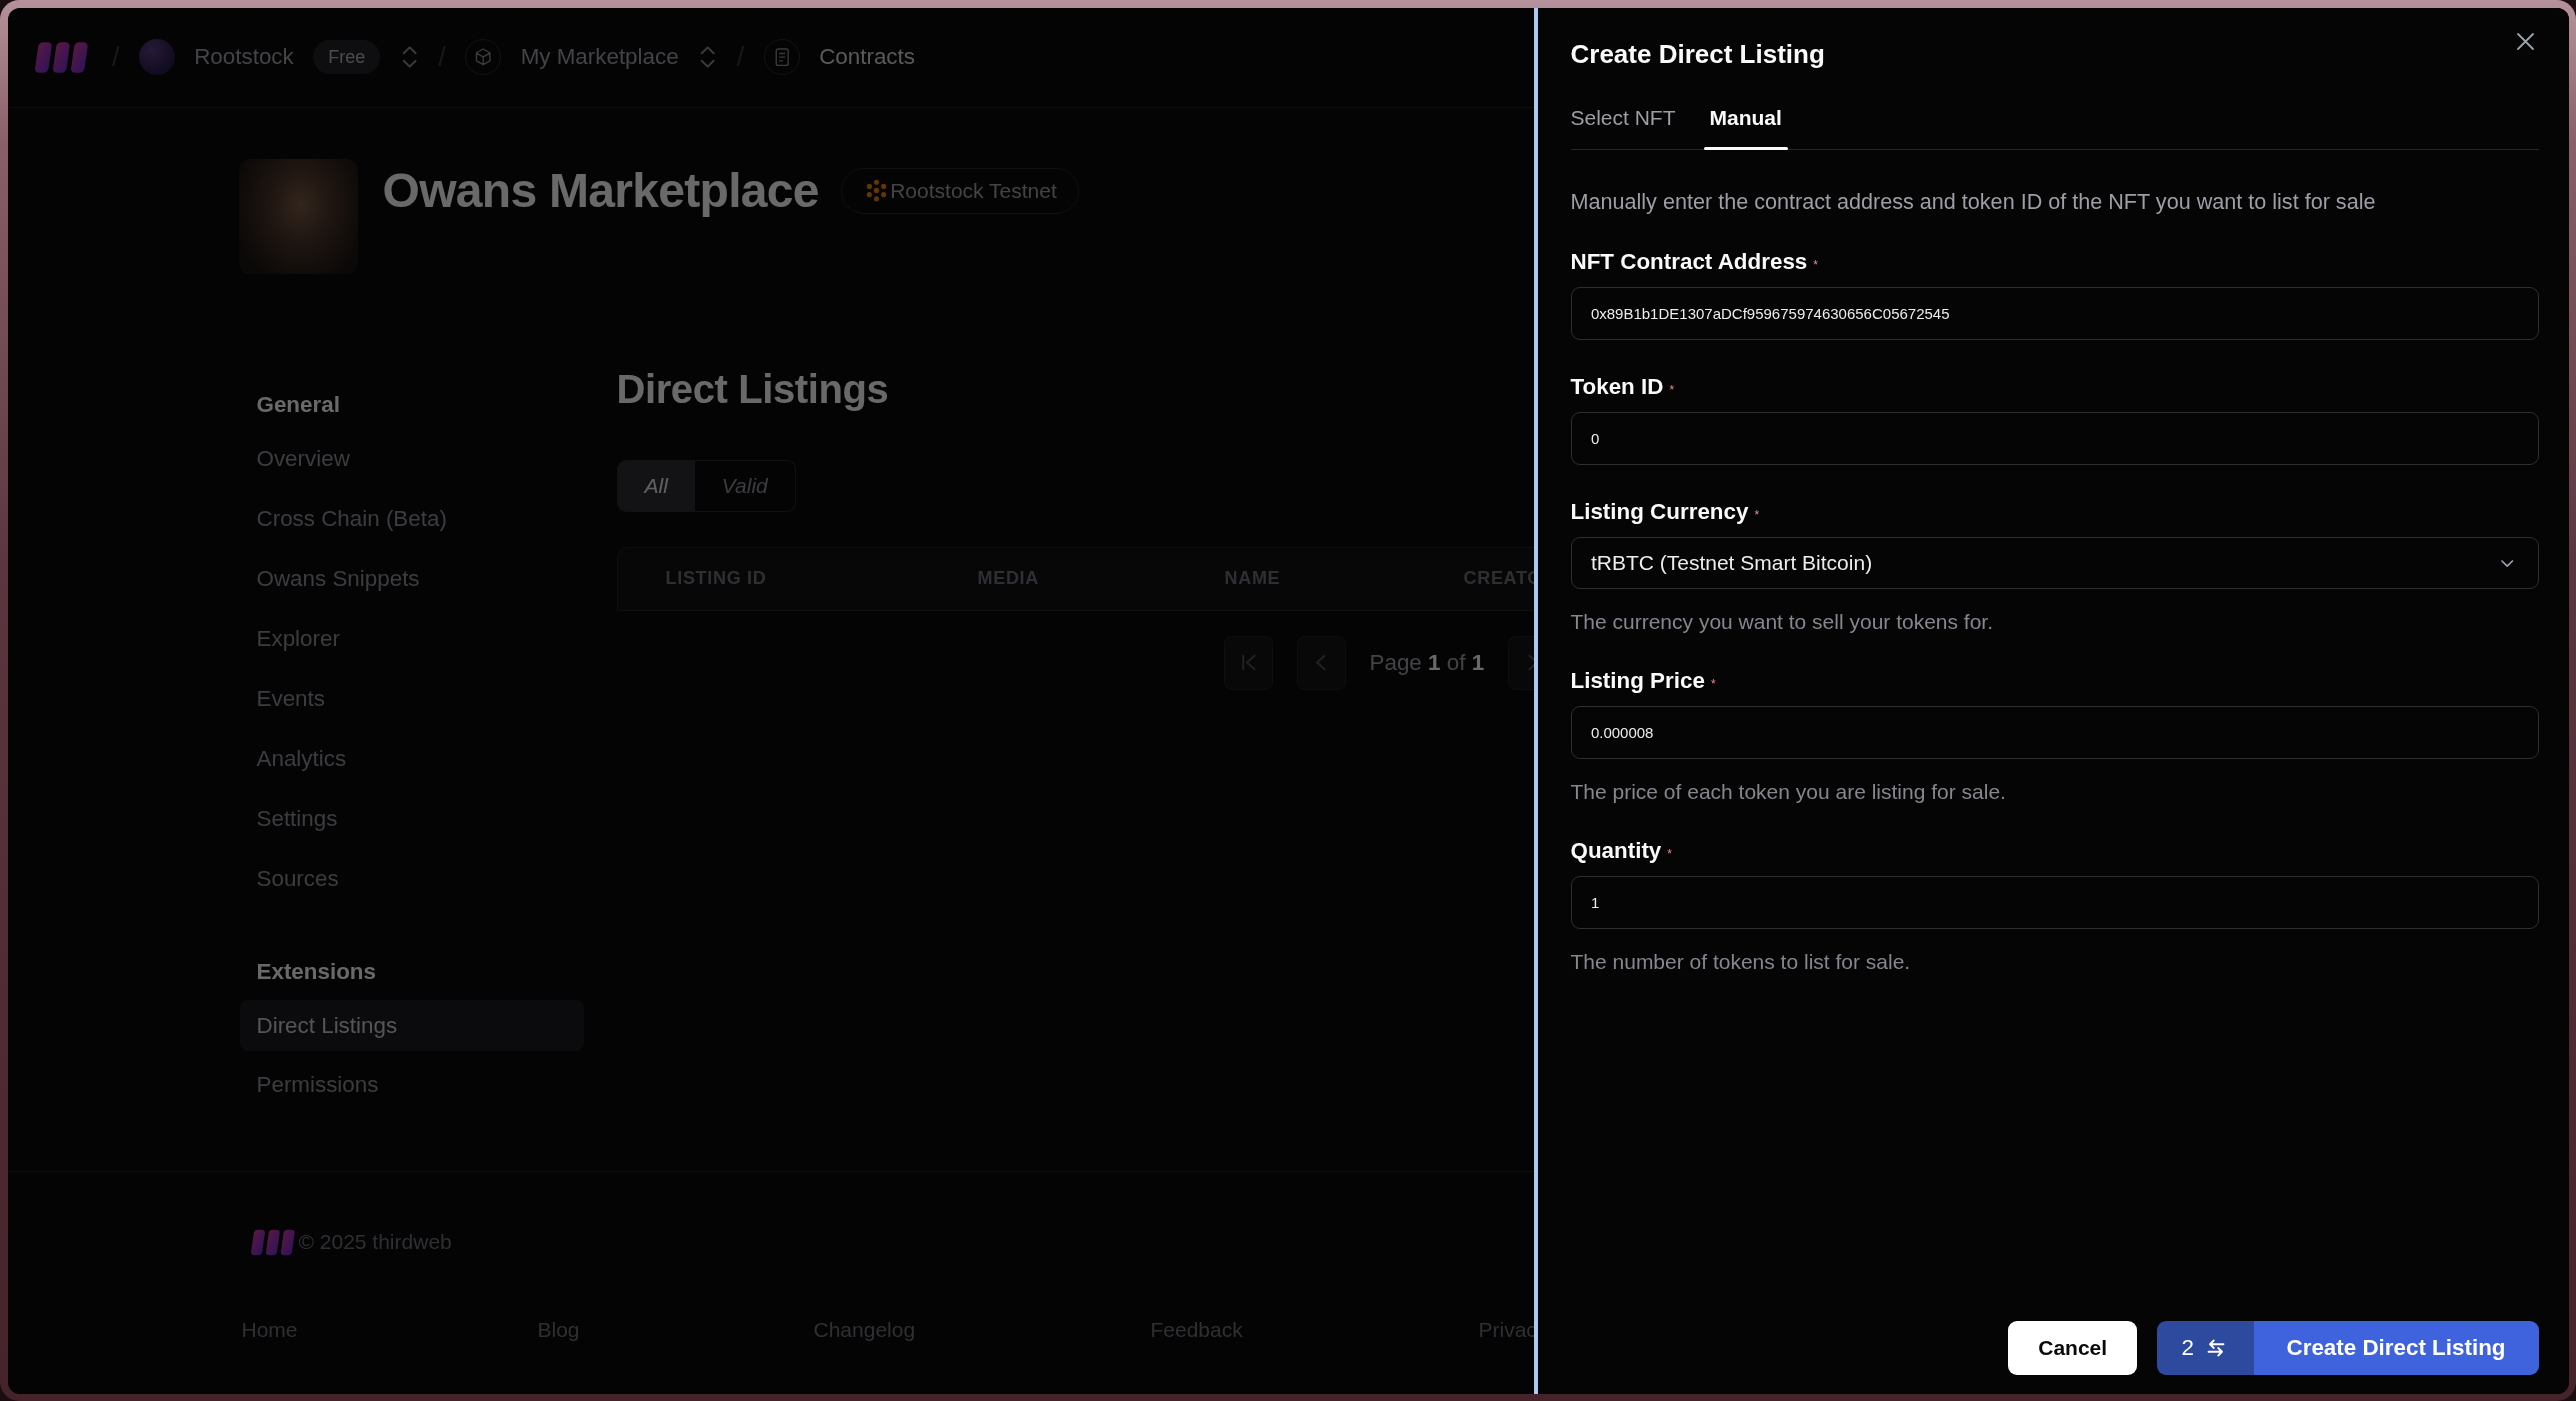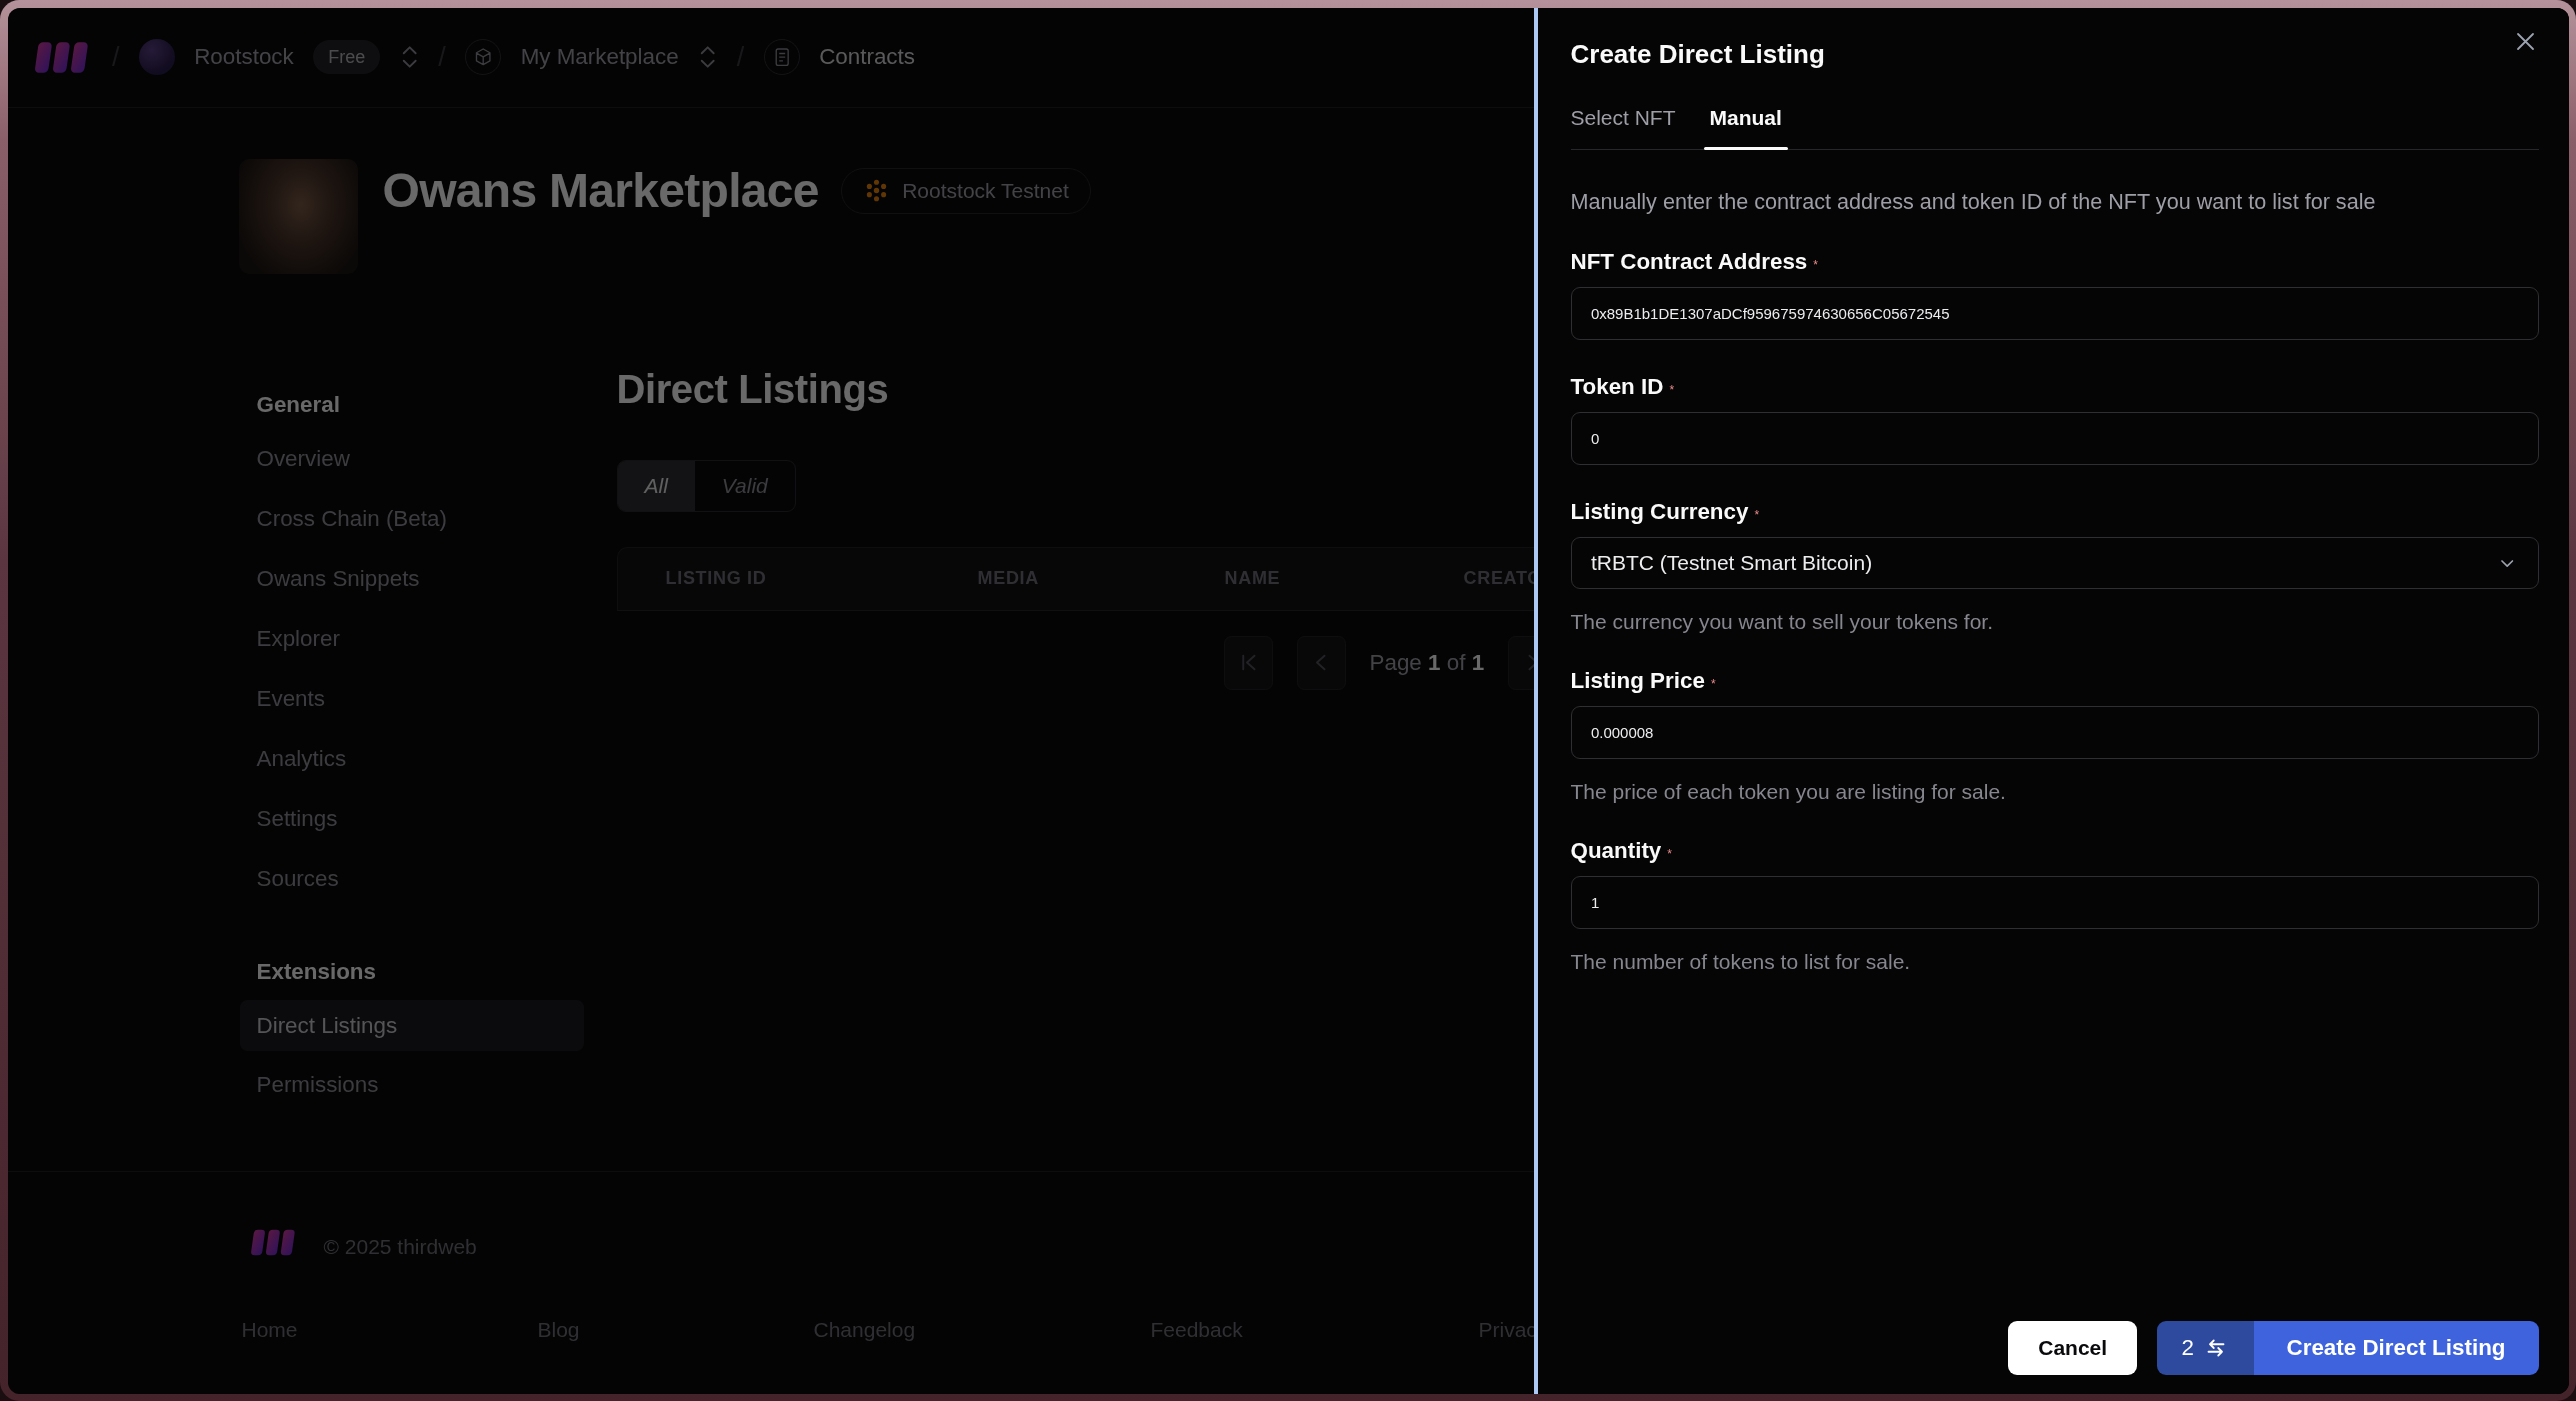--- a/index.html
+++ b/index.html
@@ -20,21 +20,21 @@
   .pill { background:#232327; color:#b4b4bb; font-size:18px; padding:6.7px 15px; border-radius:745px; }
   .circ-ico { width:36px; height:36px; border-radius:50%; border:1.1px solid #2f2f35;
               display:flex; align-items:center; justify-content:center; }
 
   .hero { position:absolute; top:151px; left:231px; display:flex; }
   .hero-avatar { width:119px; height:115px; border-radius:10.4px;
                  background:radial-gradient(67px 82px at 52% 40%, #7a5a45 0%, #4a342a 45%, #1c1613 100%); }
   .hero-body { margin-left:25px; }
   .hero-row1 { display:flex; align-items:center; gap:22.4px; margin-top:4.5px; }
   .hero-title { font-size:48px; font-weight:700; color:#fafafa; letter-spacing:-0.7px; }
-  .net-badge { display:flex; align-items:center; gap:12px; height:46px; padding:0 21px;
+  .net-badge { display:flex; align-items:center; gap:0; height:46px; padding:0 21px;
                border:1.1px solid #27272a; border-radius:745px; font-size:21px; color:#a1a1aa; }
   .hero-row2 { display:flex; gap:30px; margin-top:12px; }
   .chip { display:flex; align-items:center; gap:12px; height:42px; padding:0 18px;
           background:#0f0f12; border:1.1px solid #27272a; border-radius:7.5px; font-size:21px; color:#a1a1aa; }
   .chip .mono { font-family:"DejaVu Sans Mono","Liberation Mono",monospace; font-size:19.4px; }
 
   .sidebar { position:absolute; left:249px; top:373px; width:337px; font-size:22.4px; }
   .side-h { font-weight:700; color:#fafafa; height:48px; display:flex; align-items:center; }
   .side-li { height:60px; display:flex; align-items:center; color:#8f8f98; cursor:pointer; }
   .side-li.active { background:#1c1c20; border-radius:7.5px; margin-left:-16.4px; padding-left:16.4px;
@@ -50,21 +50,21 @@
   .tbl { margin-top:35px; height:64px; background:#111114; border:0.7px solid #222226; border-bottom:0.7px solid #28282d;
          border-radius:10.4px 10.4px 0 0; display:flex; align-items:center; padding-left:48px;
          font-size:18px; letter-spacing:0.7px; color:#71717a; font-weight:700; }
   .tbl .c1{ width:312px; } .tbl .c2{ width:247px; } .tbl .c3{ width:239px; }
   .pagination { margin-top:25px; margin-left:607px; display:flex; align-items:center; gap:24px; font-size:22.4px; }
   .pg-btn { width:49px; height:54px; border:1.1px solid #232327; background:#141417; border-radius:7.5px;
             display:flex; align-items:center; justify-content:center; }
   .pg-txt b { color:#fafafa; font-weight:700; }
 
   .app-footer { position:absolute; top:1163px; left:0; right:0; height:224px; border-top:0.7px solid #1f1f23; }
-  .foot-brand { position:absolute; left:239px; top:54px; display:flex; align-items:flex-end; gap:25px; }
+  .foot-brand { position:absolute; left:239px; top:54px; display:flex; align-items:center; }
   .foot-copy { font-size:21px; color:#71717a; }
   .foot-link { position:absolute; top:146px; font-size:21px; color:#71717a; cursor:pointer; }
 
   .dim { position:absolute; inset:0; z-index:2; background:rgba(0,0,0,0.58); }
 
   
   .drawer { position:absolute; top:0; bottom:0; left:1526px; right:0; z-index:3; background:#050506;
             border-left:4.5px solid #abc9f4; color:#e4e4e7; }
   .drawer-inner { position:relative; height:100%; padding:0 30px 0 33px; }
   .d-close { position:absolute; top:19.4px; right:28px; width:30px; height:30px; display:flex;

